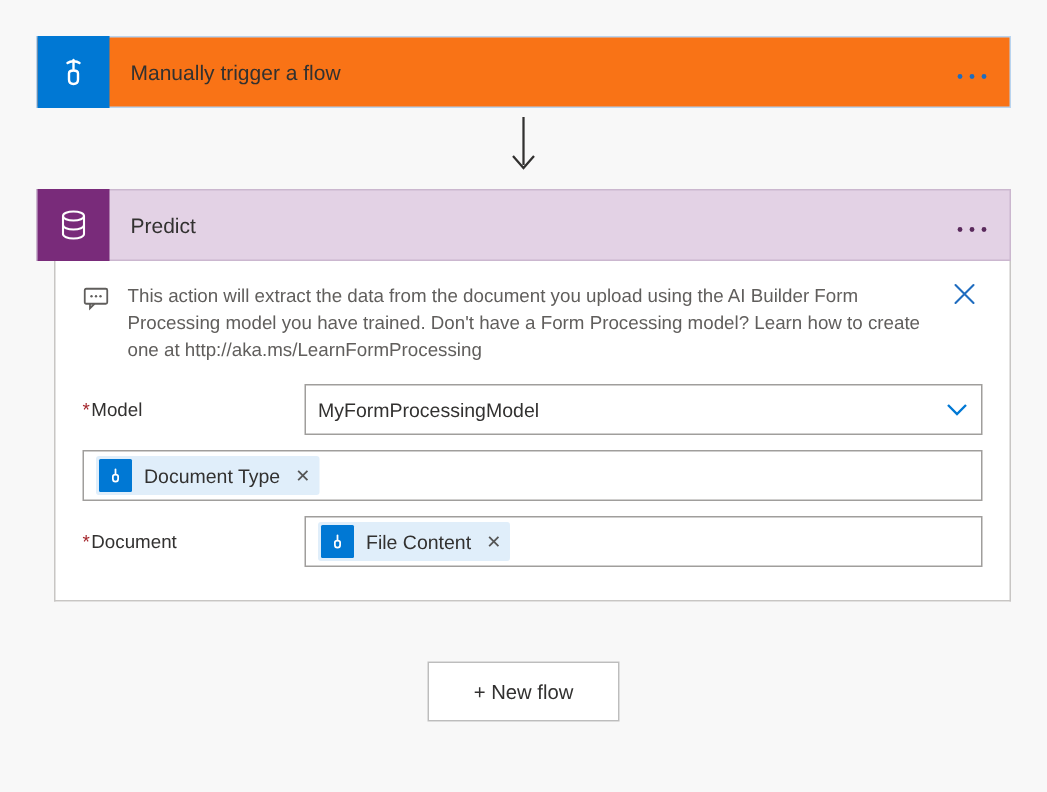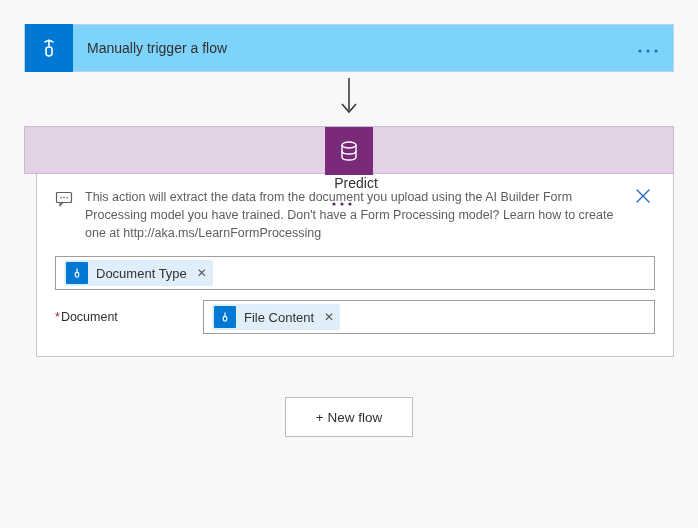--- a/index.html
+++ b/index.html
@@ -12,27 +12,26 @@
     color: #323130;
     width: 698px;
   }
   .action-header {
     display: flex;
     align-items: center;
     height: 48px;
     border: 1px solid #c8c6c4;
   }
   .trigger-header {
-    background: #7dd3fc;
+    background: #f97316;
     border-color: #b9d4ef;
   }
   .predict-header {
     background: #e3d2e5;
     border-color: #cbb7cf;
-    flex-direction: column;
   }
   .icon-box {
     width: 48px;
     height: 48px;
     display: flex;
     align-items: center;
     justify-content: center;
     flex-shrink: 0;
   }
   .trigger-icon-box { background: #0078d4; }
@@ -223,20 +222,31 @@
         </svg>
       </div>
       <div class="info-text">This action will extract the data from the document you upload using the AI Builder Form Processing model you have trained. Don't have a Form Processing model? Learn how to create one at http://aka.ms/LearnFormProcessing</div>
       <div class="close-x">
         <svg width="16" height="16" viewBox="0 0 16 16">
             <path d="M2 2 L14 14 M14 2 L2 14" stroke="#1f6cbf" stroke-width="1.4" stroke-linecap="round"></path>
           </svg>
       </div>
     </div>
 
+    <div class="form-row">
+      <div class="form-label"><span class="req">*</span><span>Model</span></div>
+      <div class="form-field dropdown-field">
+        <span class="val">MyFormProcessingModel</span>
+        <span class="chevron">
+          <svg width="16" height="10" viewBox="0 0 16 10">
+              <polyline points="2,2 8,8 14,2" fill="none" stroke="#0078d4" stroke-width="1.6"></polyline>
+            </svg>
+        </span>
+      </div>
+    </div>
 
     <div class="form-row">
       <div class="form-field">
         <span class="token">
           <span class="token-icon">
             <svg width="14" height="14" viewBox="0 0 24 24">
                 <g fill="none" stroke="#fff" stroke-width="2" stroke-linecap="round">
                   <path d="M12 5 v5"></path>
                   <path d="M9 13 c0-1 1-2 3-2 s3 1 3 2 v3 c0 2-1 3-3 3 s-3-1-3-3z"></path>
                 </g>

